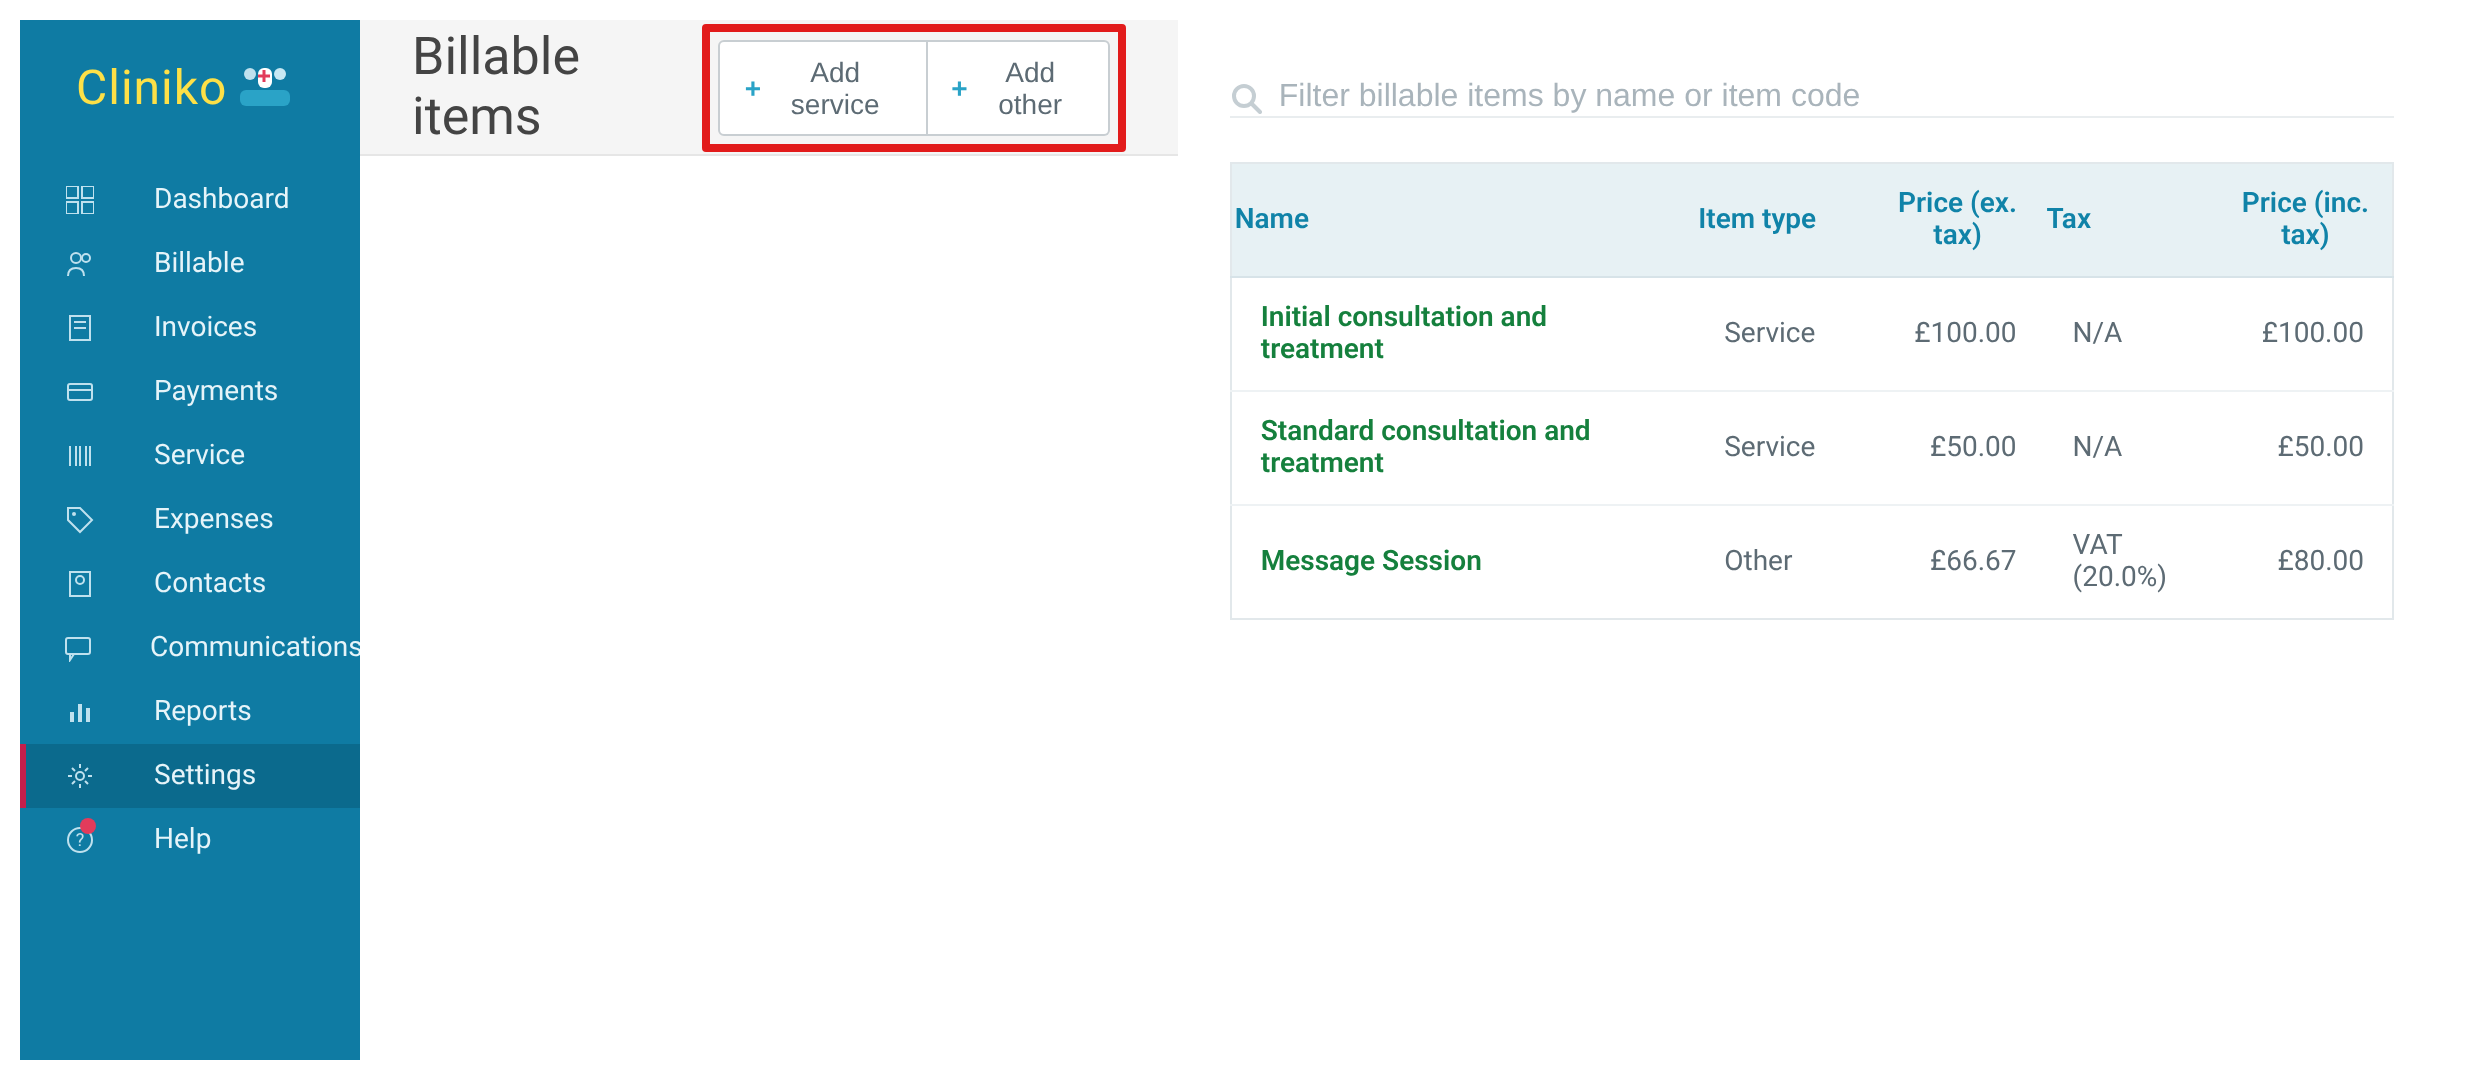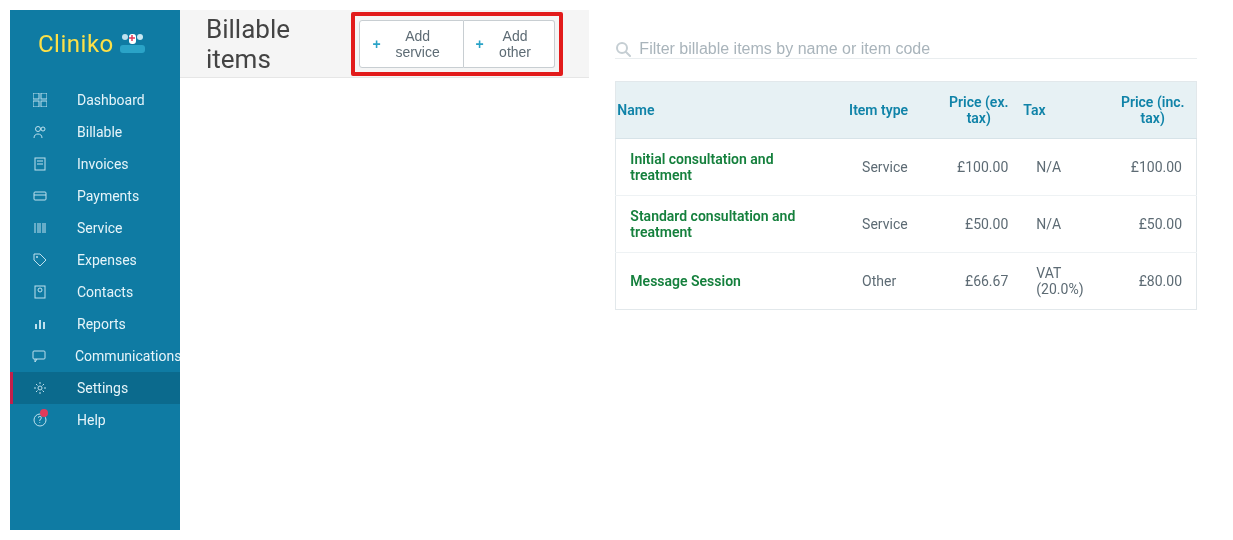--- a/index.html
+++ b/index.html
@@ -267,35 +267,35 @@
             <svg width="14" height="14" viewBox="0 0 14 14">
               <rect x="2" y="1" width="10" height="12" fill="none" stroke="currentColor"></rect>
               <circle cx="7" cy="5" r="2" fill="none" stroke="currentColor"></circle>
             </svg>
           </span>
           <span class="label">Contacts</span>
         </div>
         <div class="nav-item">
           <span class="icon">
             <svg width="14" height="14" viewBox="0 0 14 14">
+              <rect x="1" y="2" width="12" height="8" rx="1" fill="none" stroke="currentColor"></rect>
+              <path d="M5 10l-2 3v-3" fill="none" stroke="currentColor"></path>
+            </svg>
+          </span>
+          <span class="label">Communications</span>
+        </div>
+        <div class="nav-item">
+          <span class="icon">
+            <svg width="14" height="14" viewBox="0 0 14 14">
               <line x1="3" y1="12" x2="3" y2="7" stroke="currentColor" stroke-width="2"></line>
               <line x1="7" y1="12" x2="7" y2="3" stroke="currentColor" stroke-width="2"></line>
               <line x1="11" y1="12" x2="11" y2="5" stroke="currentColor" stroke-width="2"></line>
             </svg>
           </span>
           <span class="label">Reports</span>
-        </div>
-        <div class="nav-item">
-          <span class="icon">
-            <svg width="14" height="14" viewBox="0 0 14 14">
-              <rect x="1" y="2" width="12" height="8" rx="1" fill="none" stroke="currentColor"></rect>
-              <path d="M5 10l-2 3v-3" fill="none" stroke="currentColor"></path>
-            </svg>
-          </span>
-          <span class="label">Communications</span>
         </div>
         <div class="nav-item active">
           <span class="icon">
             <svg width="14" height="14" viewBox="0 0 14 14">
               <circle cx="7" cy="7" r="2" fill="none" stroke="currentColor"></circle>
               <path d="M7 1v2M7 11v2M1 7h2M11 7h2M3 3l1.5 1.5M9.5 9.5L11 11M11 3L9.5 4.5M4.5 9.5L3 11" stroke="currentColor"></path>
             </svg>
           </span>
           <span class="label">Settings</span>
         </div>

